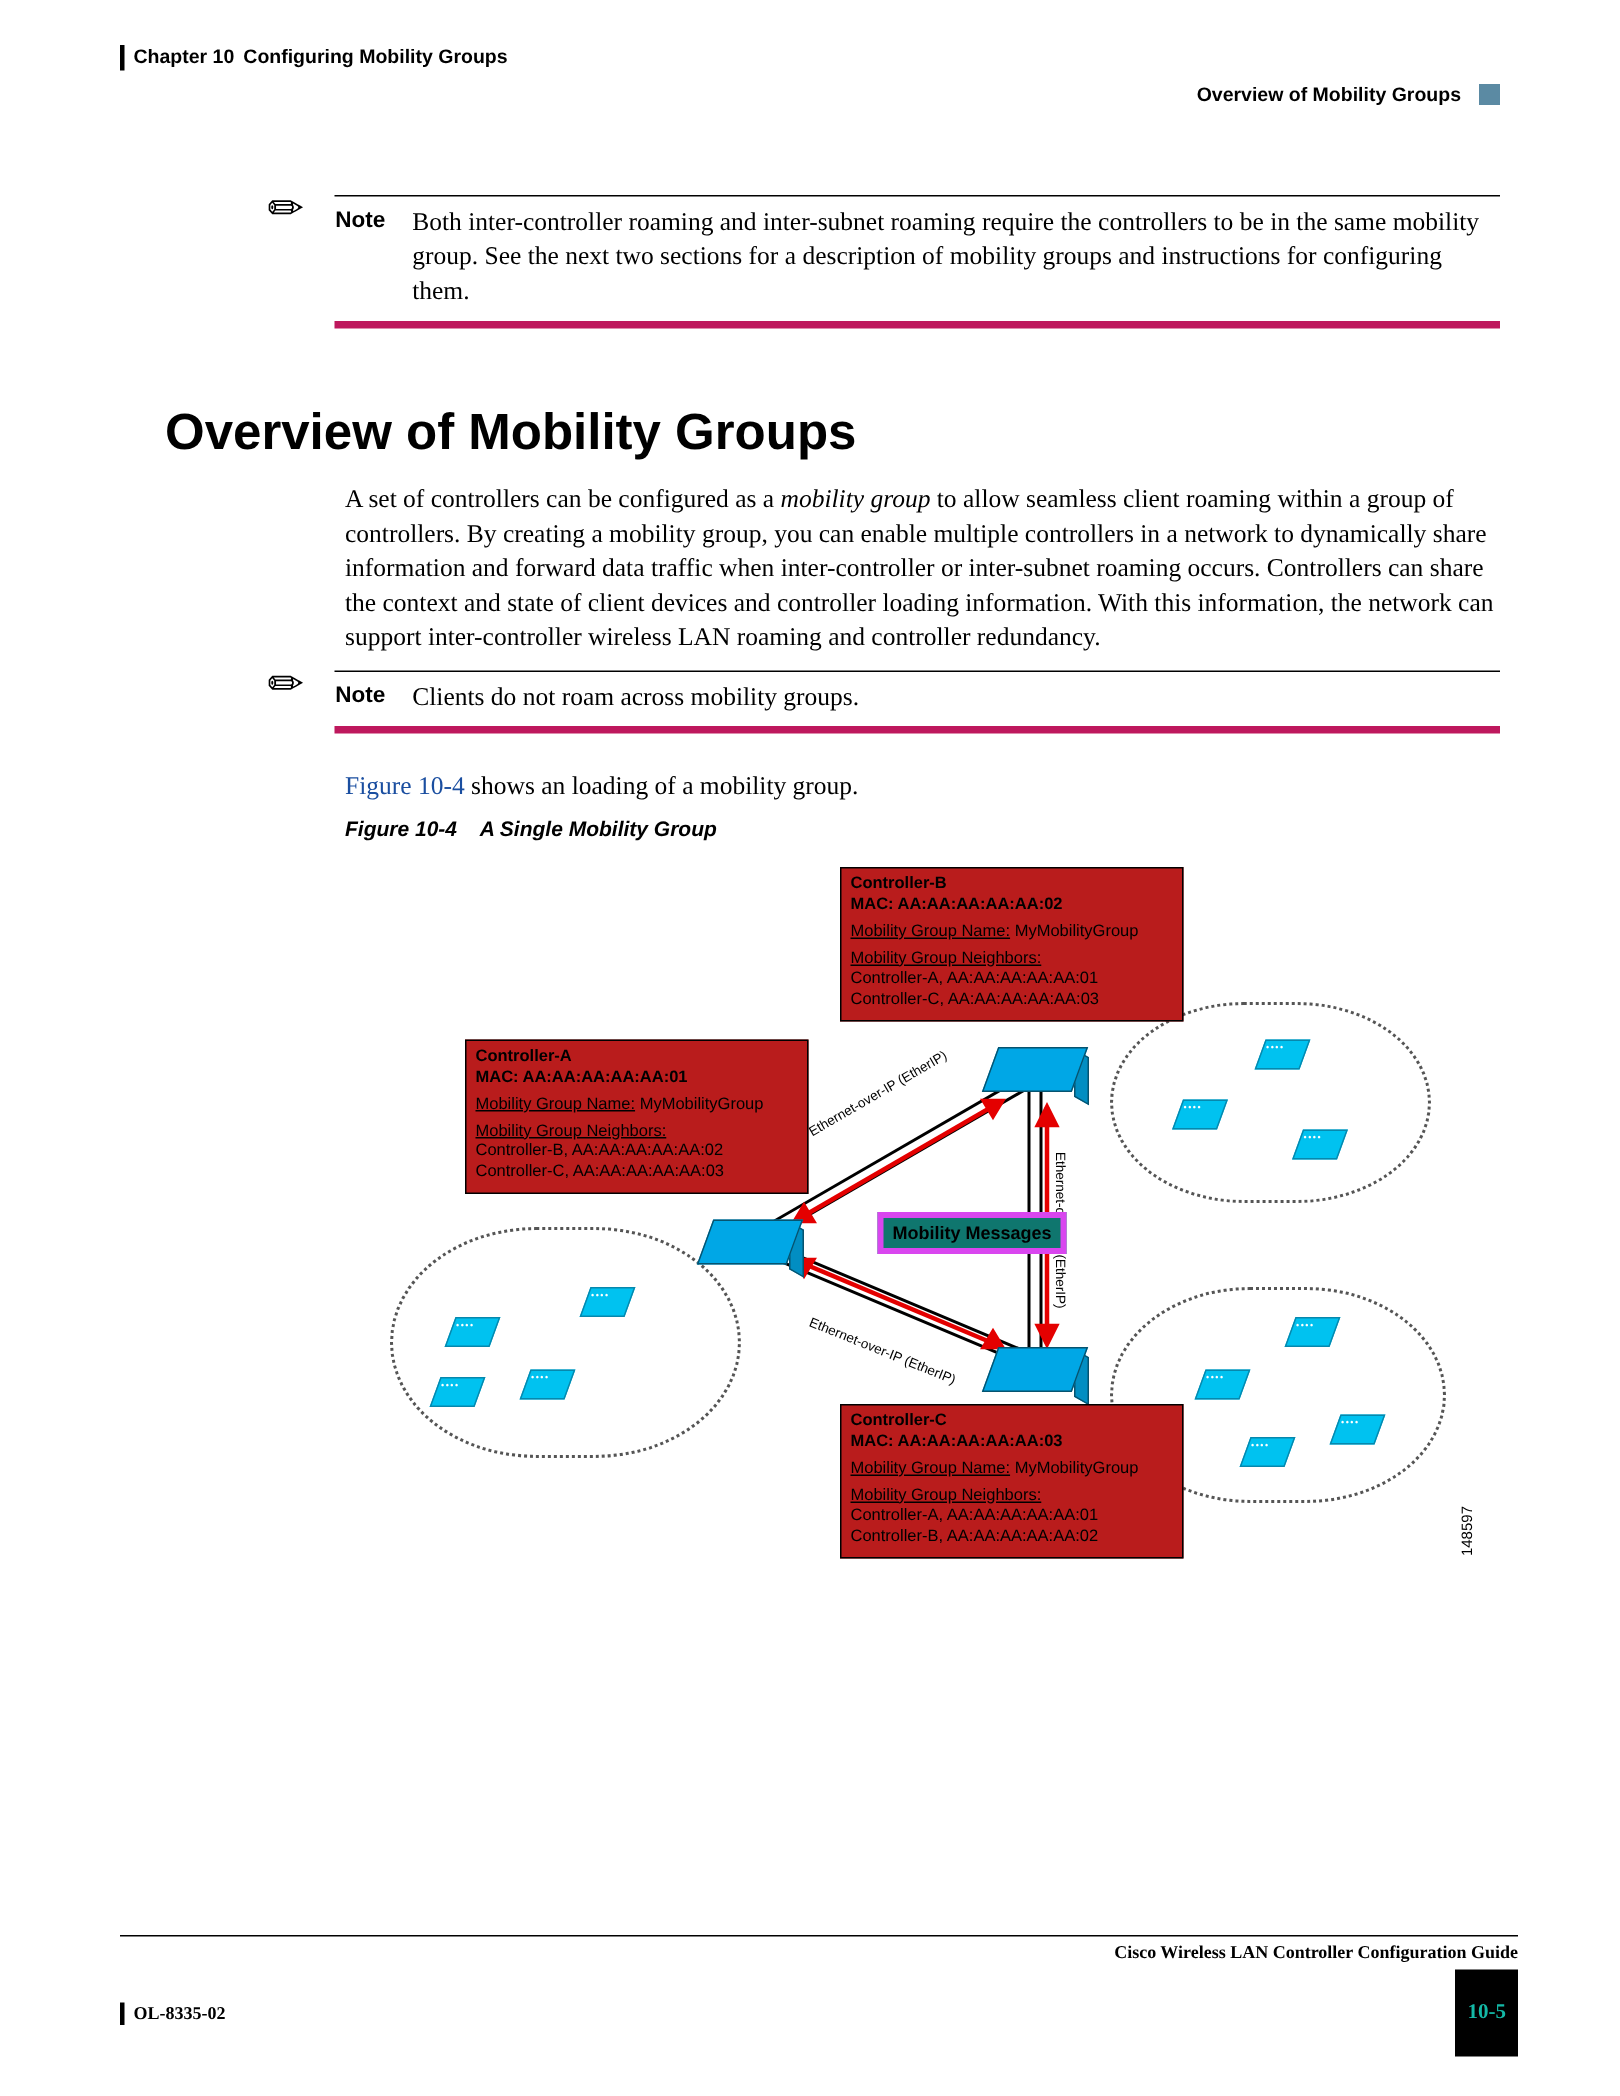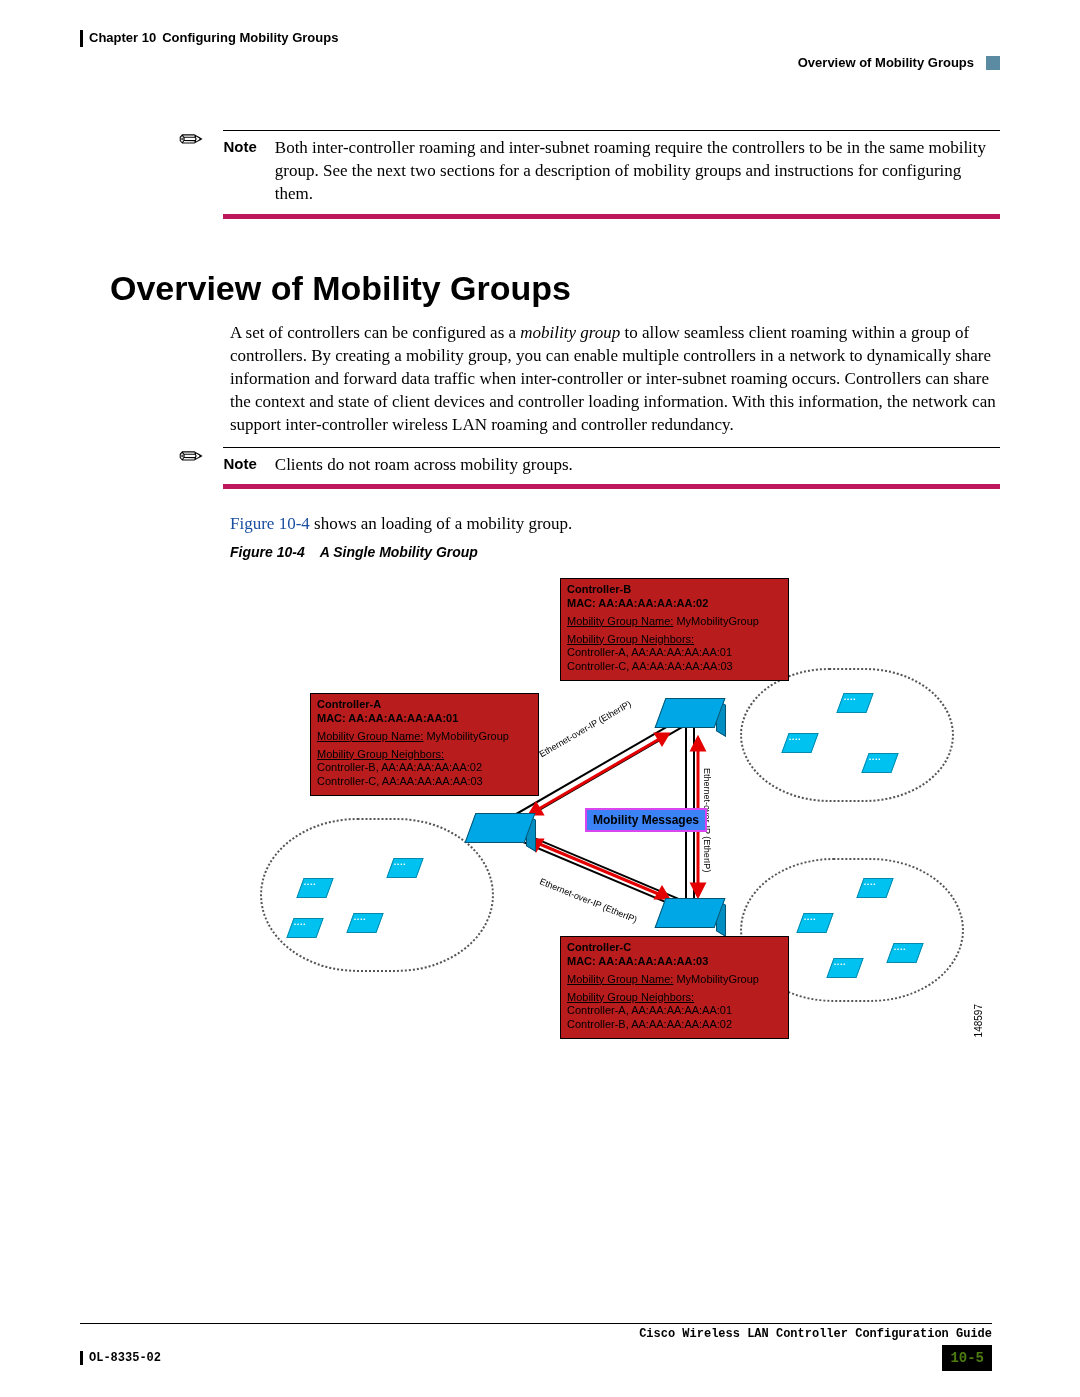--- a/index.html
+++ b/index.html
@@ -111,22 +111,22 @@
     padding: 4px 6px 6px 6px;
     font-size: 11px;
     line-height: 1.25;
     z-index: 3;
   }
   .infocard .cardtitle { font-weight: bold; }
   .infocard .u { text-decoration: underline; font-weight: normal; }
 
   .msgbox {
     position: absolute;
-    border: 2px solid #d946ef;
-    background: #3b82f6;
+    border: 4px solid #d946ef;
+    background: #0f766e;
     padding: 3px 6px;
     font-weight: bold;
     font-size: 12px;
     z-index: 4;
   }
 
   .device {
     position: absolute;
     width: 60px;
     height: 30px;
@@ -174,22 +174,22 @@
     position: absolute;
     right: -24px;
     bottom: 6px;
     font-size: 10px;
     writing-mode: vertical-rl;
     transform: rotate(180deg);
   }
 
   .footer {
     position: absolute;
-    left: 80px; right: 88px; bottom: 26px;
-    font-family: Liberation Mono, monospace;
+    left: 80px; right: 68px; bottom: 26px;
+    font-family: Liberation Serif, serif;
   }
   .footer-line {
     border-top: 1px solid #000;
     padding-top: 3px;
     text-align: right;
     font-weight: bold;
     font-size: 12px;
   }
   .footer-bottom {
     display: flex;
@@ -197,22 +197,22 @@
     align-items: center;
     margin-top: 4px;
   }
   .footer-left {
     display: flex; align-items: center; gap: 6px;
     font-size: 12px; font-weight: bold;
     border-left: 3px solid #000;
     padding-left: 6px;
   }
   .pagebadge {
-    background: #000; color: #4d7c0f;
-    font-weight: bold; padding: 5px 8px;
+    background: #000; color: #14b8a6;
+    font-weight: bold; padding: 21px 8px;
     font-size: 14px;
   }
 </style>
 </head>
 <body>
 
 <div class="page">
 
   <div class="header-row">
     <div class="header-top header-bar">

